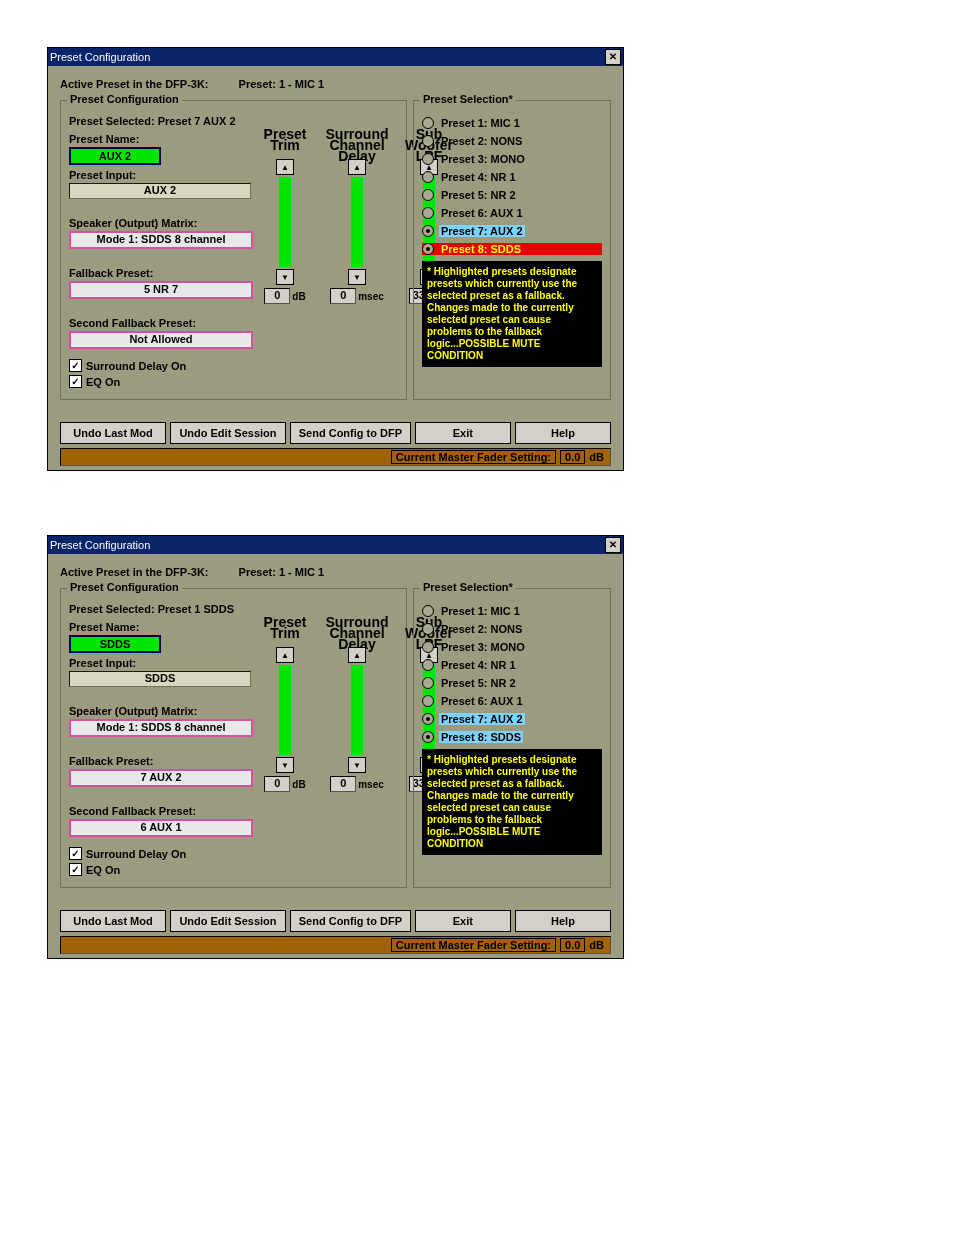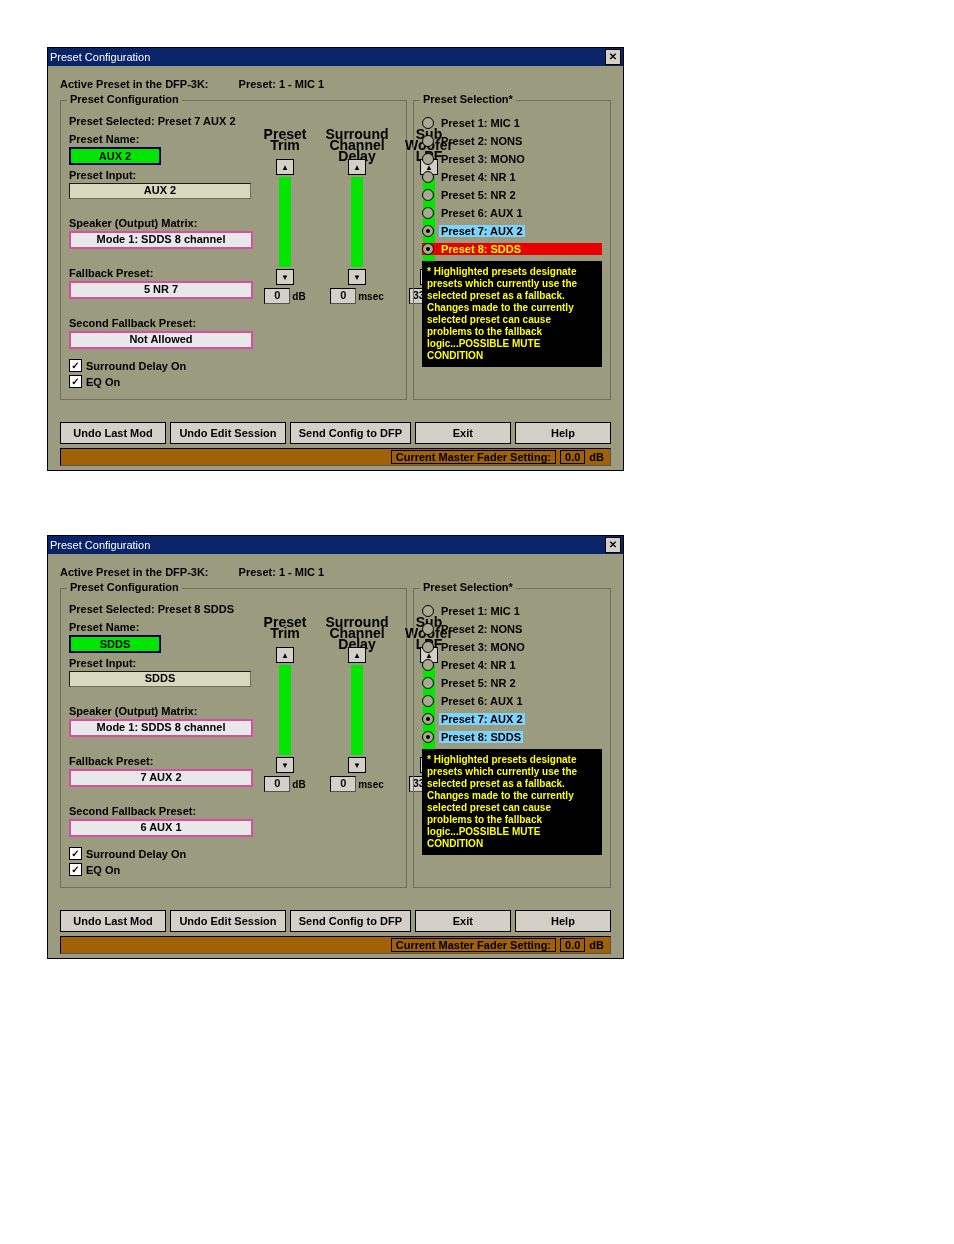--- a/index.html
+++ b/index.html
@@ -182,21 +182,21 @@
     <div class="window">
       <div class="titlebar">
         <span>Preset Configuration</span>
         <div class="close-btn">✕</div>
       </div>
       <div class="body">
         <div class="active-row"><span>Active Preset in the DFP-3K:</span><span style="margin-left: 30px;">Preset: 1 - MIC 1</span></div>
         <div class="columns">
           <div class="grp left-col">
             <div class="legend">Preset Configuration</div>
-            <div class="lbl">Preset Selected: Preset 8 SDDS</div>
+            <div class="lbl">Preset Selected: Preset 1 SDDS</div>
             <div class="mid-row">
               <div class="controls-stack">
                 <div class="lbl">Preset Name:</div>
                 <div class="name-field">
                   <span>SDDS</span>
                 </div>
                 <div class="lbl">Preset Input:</div>
                 <div class="input-field"><span>SDDS</span></div>
                 <div class="lbl blk">Speaker (Output) Matrix:</div>
                 <div class="hl-field"><span>Mode  1: SDDS 8 channel</span></div>

